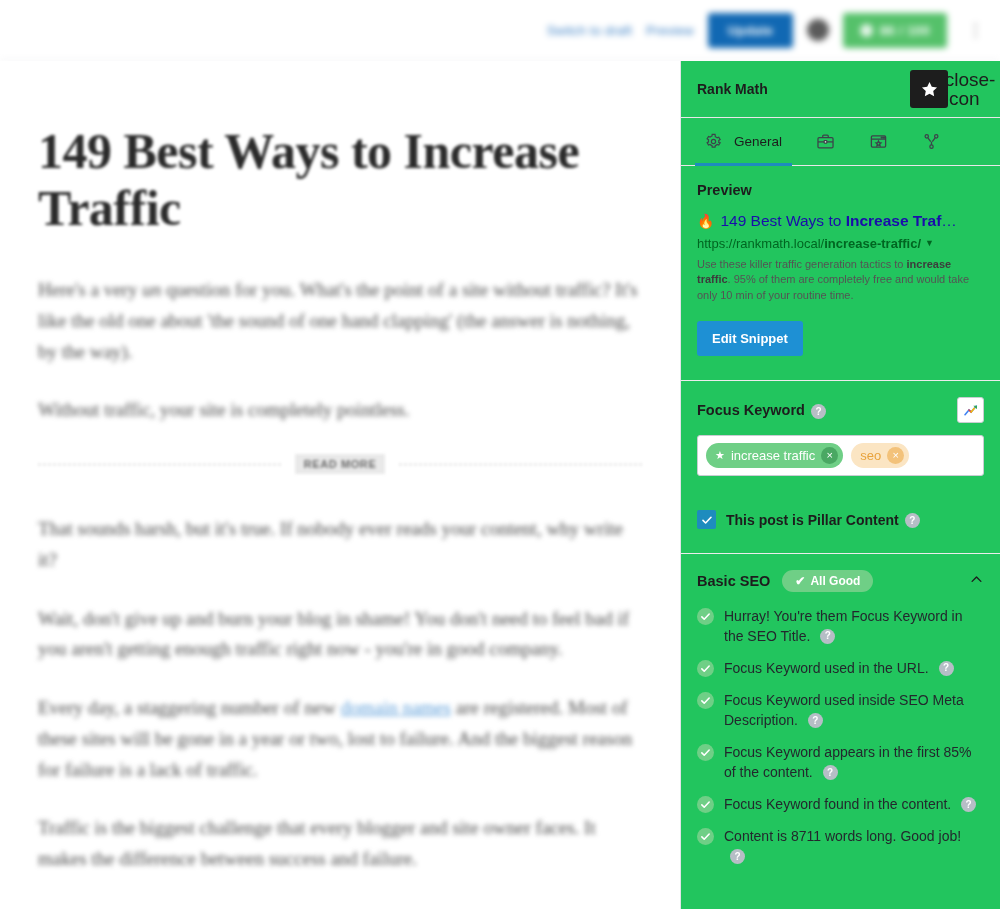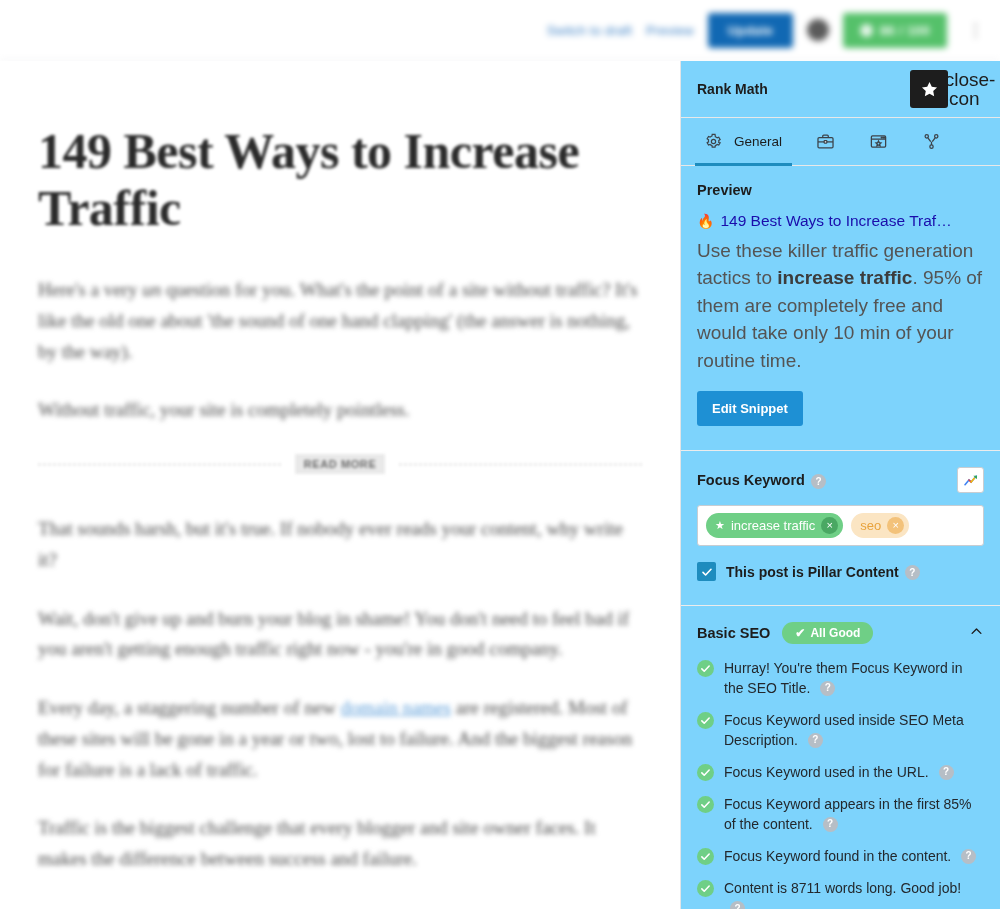--- a/index.html
+++ b/index.html
@@ -61,21 +61,21 @@
   }
   .readmore .rule { flex: 1; border-top: 1px dashed #c9c9c9; }
   .readmore .rm-label {
     font-size: 11px; font-weight: 700; letter-spacing: .6px;
     color: #6b6b6b; background: #e9e9e9; padding: 4px 9px; margin: 0 14px;
   }
 
   
   .panel {
     position: absolute; top: 61px; right: 0; width: 320px; height: 848px;
-    background: #7dd3fc; border-left: 1px solid #e2e4e7; overflow: hidden;
+    background: #22c55e; border-left: 1px solid #e2e4e7; overflow: hidden;
   }
   .panel-head {
     height: 57px; display: flex; align-items: center;
     padding: 0 14px 0 16px; border-bottom: 1px solid #e8e8e8;
   }
   .panel-title { font-size: 14px; font-weight: 700; color: #1d1d1d; flex: 1; }
   .star-btn {
     width: 38px; height: 38px; background: #1d1d1d; border-radius: 3px;
     display: flex; align-items: center; justify-content: center;
   }
@@ -102,29 +102,29 @@
 
   .sect { padding: 16px 16px 24px 16px; border-bottom: 1px solid #ececec; }
   .sect-title { font-size: 14.5px; font-weight: 700; color: #1d1d1d; margin-bottom: 13px; }
 
   
   .snip-title {
     font-size: 15.5px; color: #1a0dab; line-height: 1.25;
     display: flex; align-items: baseline; gap: 6px;
   }
   .snip-title .flame { font-size: 14px; }
-  .snip-title b { font-weight: 400; }
+  .snip-title b { font-weight: 700; }
   .snip-url {
     font-size: 13px; color: #006621; margin-top: 5px;
     display: flex; align-items: center; gap: 4px; flex-wrap: wrap;
   }
   .snip-url b { font-weight: 700; }
   .snip-url .caret { color: #006621; font-size: 9px; }
   .snip-desc {
-    font-size: 19px; line-height: 1.45; color: #545454; margin-top: 6px;
+    font-size: 11px; line-height: 1.45; color: #545454; margin-top: 6px;
   }
   .snip-desc b { font-weight: 700; color: #3c3c3c; }
   .edit-snippet {
     margin-top: 17px; display: inline-block;
     background: #1e90d4; color: #fff; font-size: 13px; font-weight: 600;
     border-radius: 3px; padding: 10px 15px;
   }
 
   
   .fk-head { display: flex; align-items: center; }
@@ -153,21 +153,21 @@
   .kw-pill.secondary { background: #fbe5c3; color: #e8a33d; }
   .kw-x {
     width: 17px; height: 17px; border-radius: 50%;
     display: inline-flex; align-items: center; justify-content: center;
     font-size: 11px; line-height: 1;
   }
   .kw-pill.primary .kw-x { background: #4aa863; color: #fff; }
   .kw-pill.secondary .kw-x { background: #f3c27a; color: #fff; }
   .kw-star { font-size: 11px; color: #fff; }
 
-  .pillar { margin-top: 16px; display: flex; align-items: center; }
+  .pillar { margin-top: 34px; display: flex; align-items: center; }
   .cb {
     width: 19px; height: 19px; background: #1e8cbe; border-radius: 2px;
     display: inline-flex; align-items: center; justify-content: center;
     margin-right: 10px; flex: none;
   }
   .pillar-label { font-size: 14px; font-weight: 700; color: #1d1d1d; }
 
   
   .seo-head { display: flex; align-items: center; padding: 16px 16px 0 16px; }
   .badge {
@@ -274,20 +274,24 @@
     </div>
 
     <div class="sect">
       <div class="sect-title">Preview</div>
       <div class="snip-title">
         <span class="flame">🔥</span>
         <span>
           <span>149 Best Ways to </span><b>Increase Traf</b><span>…</span>
         </span>
       </div>
+      <div class="snip-url">
+        <span><span>https://rankmath.local/</span><b>increase-traffic/</b></span>
+        <span class="caret">▼</span>
+      </div>
       <div class="snip-desc">
         <span>Use these killer traffic generation tactics to </span><b>increase traffic</b><span>. 95% of them are completely free and would take only 10 min of your routine time.</span>
       </div>
       <div class="edit-snippet">Edit Snippet</div>
     </div>
 
     <div class="sect">
       <div class="fk-head">
         <span class="sect-title">Focus Keyword</span>
         <span class="help">?</span>
@@ -345,30 +349,30 @@
           </span>
           <span class="check-text"><span>Hurray! You're them Focus Keyword in the SEO Title.</span> <span class="help">?</span></span>
         </div>
 
         <div class="check-row">
           <span class="ok">
             <svg width="11" height="11" viewBox="0 0 24 24" fill="none" stroke="#fff" stroke-width="3.4" stroke-linecap="round" stroke-linejoin="round" aria-hidden="true">
                 <path d="M4 12.8l5.2 5.2L20 6.6"></path>
               </svg>
           </span>
+          <span class="check-text"><span>Focus Keyword used in the URL.</span> <span class="help">?</span></span>
+        </div>
+
+        <div class="check-row">
+          <span class="ok">
+            <svg width="11" height="11" viewBox="0 0 24 24" fill="none" stroke="#fff" stroke-width="3.4" stroke-linecap="round" stroke-linejoin="round" aria-hidden="true">
+                <path d="M4 12.8l5.2 5.2L20 6.6"></path>
+              </svg>
+          </span>
           <span class="check-text"><span>Focus Keyword used inside SEO Meta Description.</span> <span class="help">?</span></span>
-        </div>
-
-        <div class="check-row">
-          <span class="ok">
-            <svg width="11" height="11" viewBox="0 0 24 24" fill="none" stroke="#fff" stroke-width="3.4" stroke-linecap="round" stroke-linejoin="round" aria-hidden="true">
-                <path d="M4 12.8l5.2 5.2L20 6.6"></path>
-              </svg>
-          </span>
-          <span class="check-text"><span>Focus Keyword used in the URL.</span> <span class="help">?</span></span>
         </div>
 
         <div class="check-row">
           <span class="ok">
             <svg width="11" height="11" viewBox="0 0 24 24" fill="none" stroke="#fff" stroke-width="3.4" stroke-linecap="round" stroke-linejoin="round" aria-hidden="true">
                 <path d="M4 12.8l5.2 5.2L20 6.6"></path>
               </svg>
           </span>
           <span class="check-text"><span>Focus Keyword appears in the first 85% of the content.</span> <span class="help">?</span></span>
         </div>

